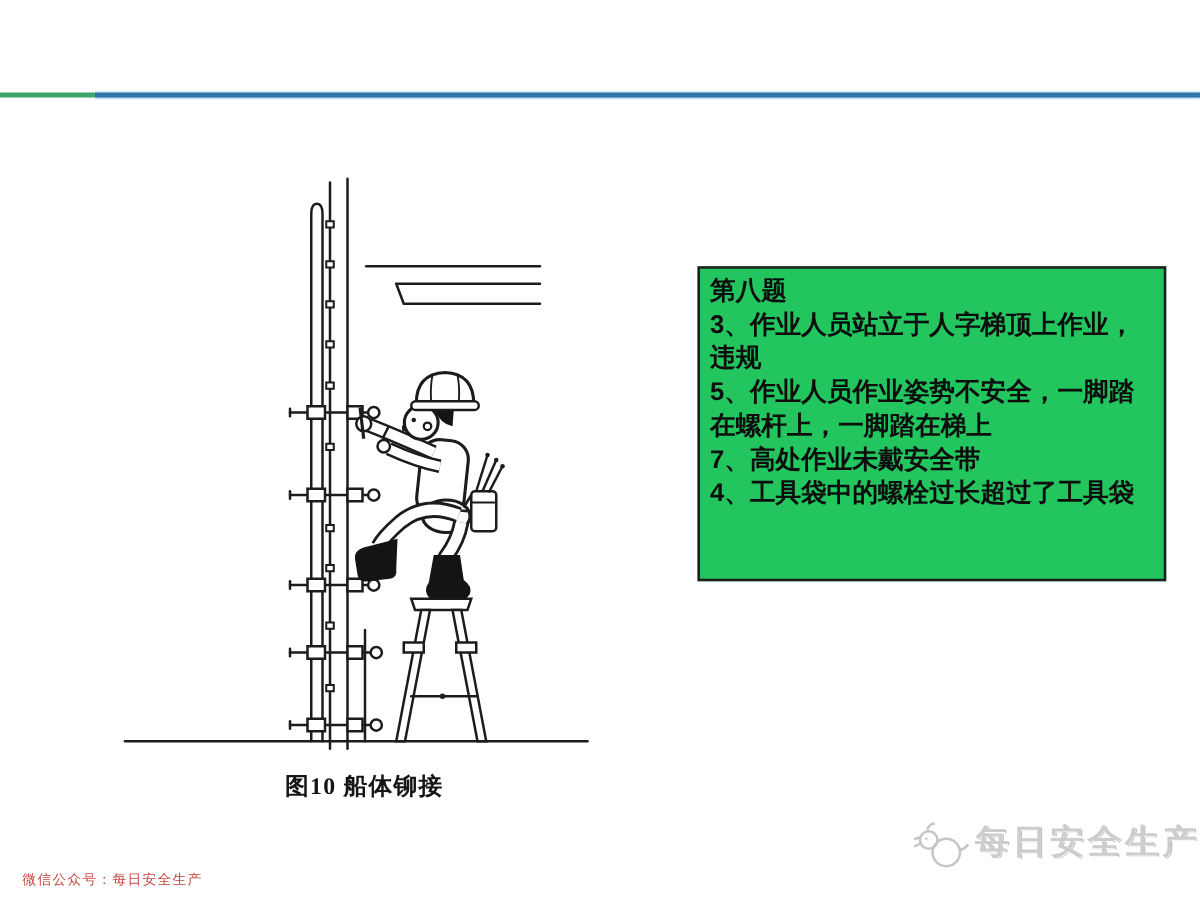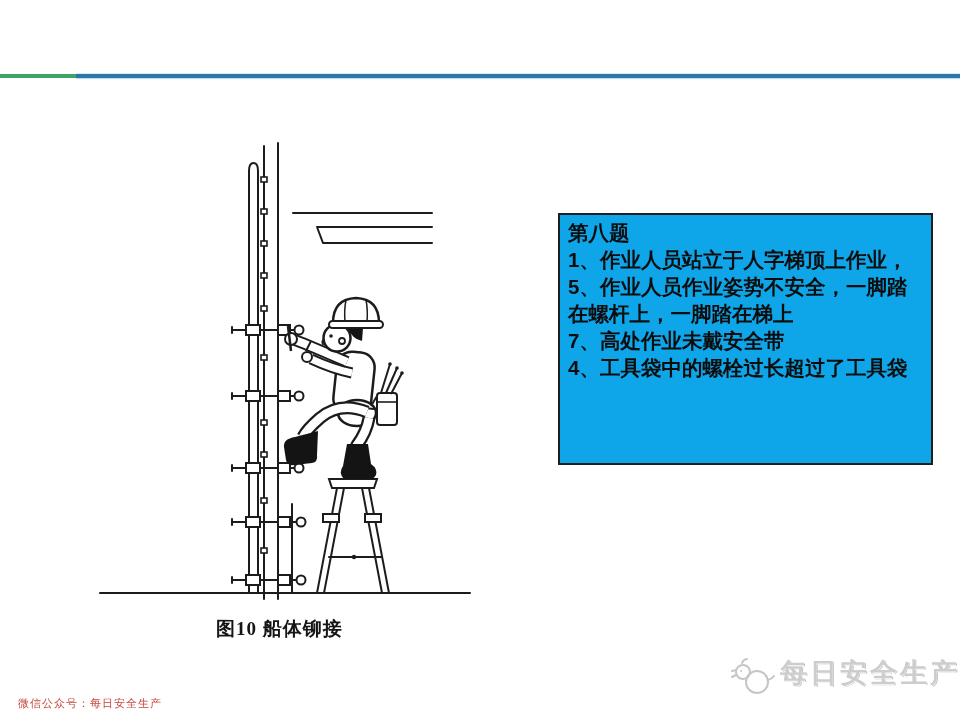--- a/index.html
+++ b/index.html
@@ -8,24 +8,24 @@
 
   
   .divider{position:absolute;left:0;top:74px;width:960px;height:4px;display:flex;}
   .divider .seg-green{width:76px;height:4px;background:#3aa564;}
   .divider .seg-blue{flex:1;height:4px;background:#2e75a8;box-shadow:0 1px 1px rgba(120,190,235,.55),0 -1px 1px rgba(150,205,240,.45);}
 
   
   .illus{position:absolute;left:85px;top:110px;width:400px;height:500px;}
 
   
-  .caption{position:absolute;left:216px;top:616px;font-size:19px;font-weight:bold;color:#151515;letter-spacing:1px;font-family:"Liberation Serif",serif;}
-
-  
-  .answer-box{position:absolute;left:558px;top:213px;width:375px;height:252px;background:#0ea5e9;border:2px solid #1f1f1f;box-sizing:border-box;padding:4px 0 0 8px;}
+  .caption{position:absolute;left:228px;top:616px;font-size:19px;font-weight:bold;color:#151515;letter-spacing:1px;font-family:"Liberation Serif",serif;}
+
+  
+  .answer-box{position:absolute;left:558px;top:213px;width:375px;height:252px;background:#22c55e;border:2px solid #1f1f1f;box-sizing:border-box;padding:4px 0 0 8px;}
   .box-line{font-size:20.5px;line-height:27px;font-weight:bold;color:#0d0d0d;white-space:nowrap;letter-spacing:0px;}
 
   
   .footer-wechat{position:absolute;left:18px;top:696px;font-size:11px;color:#c6473f;letter-spacing:1px;}
 
   
   .watermark{position:absolute;left:730px;top:655px;display:flex;}
   .watermark .wm-text{font-size:27px;font-weight:bold;color:#cdcdcd;letter-spacing:3px;text-shadow:0 1px 0 #ffffff,1px 1px 0 #bdbdbd;}
   .wm-bird{margin-right:4px;}
 </style>
@@ -164,21 +164,22 @@
       <circle cx="246" cy="226" r="1.8" fill="#1c1c1c"></circle>
       <circle cx="257" cy="231" r="3" fill="none" stroke="#1c1c1c" stroke-width="1.8"></circle>
       <path d="M239,229 q-3,3 -0.5,6" fill="none" stroke="#1c1c1c" stroke-width="1.8"></path>
     </g>
   </svg>
 
   <div class="caption">图10 船体铆接</div>
 
   <div class="answer-box">
     <div class="box-line">第八题</div>
-    <div class="box-line">1、作业人员站立于人字梯顶上作业，</div>
+    <div class="box-line">3、作业人员站立于人字梯顶上作业，</div>
+    <div class="box-line">违规</div>
     <div class="box-line">5、作业人员作业姿势不安全，一脚踏</div>
     <div class="box-line">在螺杆上，一脚踏在梯上</div>
     <div class="box-line">7、高处作业未戴安全带</div>
     <div class="box-line">4、工具袋中的螺栓过长超过了工具袋</div>
   </div>
 
   <div class="footer-wechat">微信公众号：每日安全生产</div>
 
   <div class="watermark">
     <svg class="wm-bird" width="46" height="44" viewBox="0 0 46 44">

